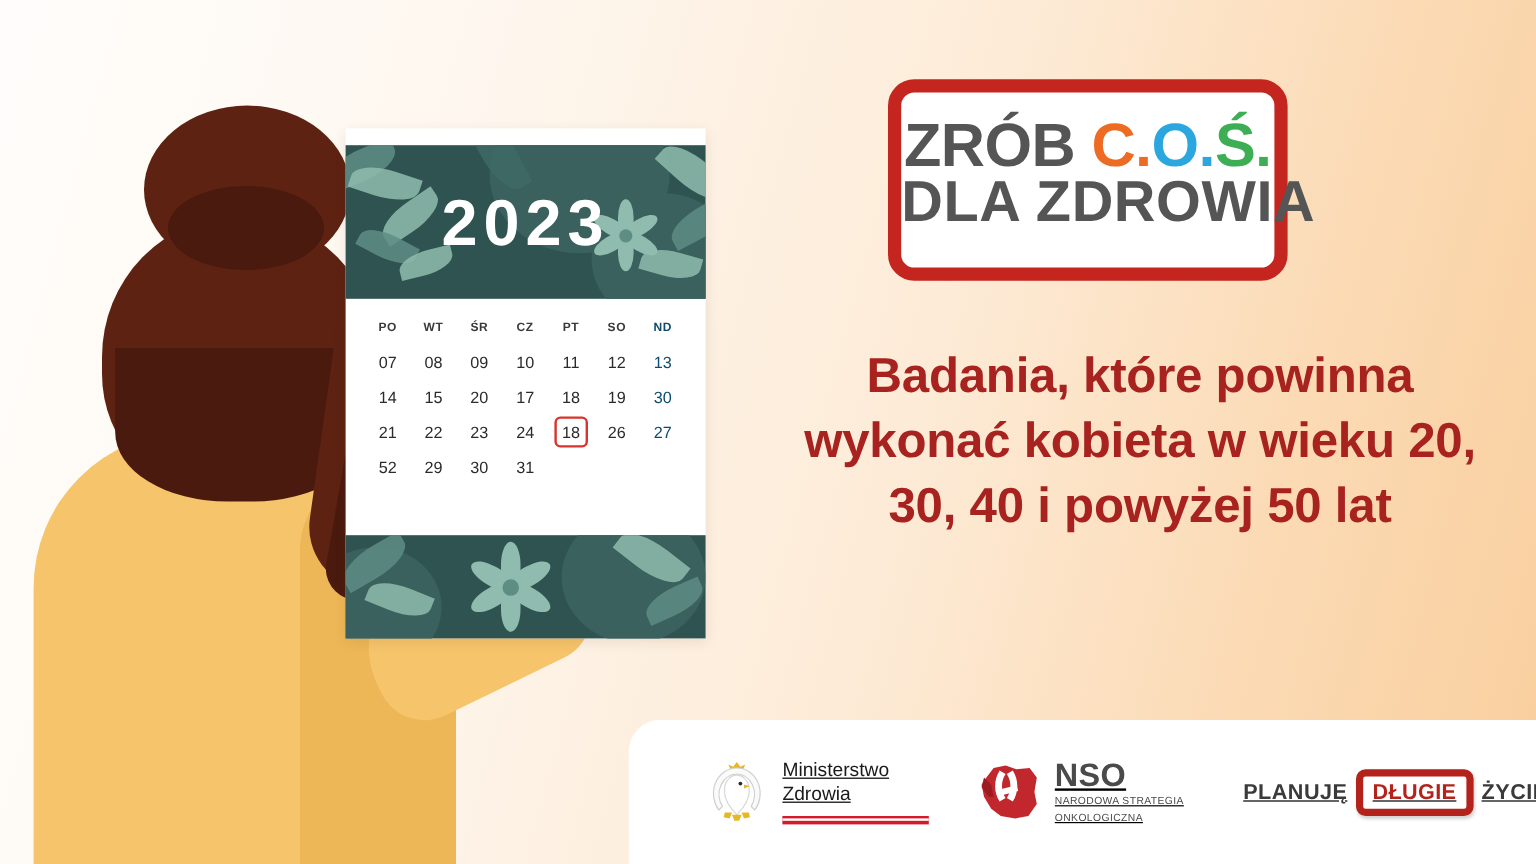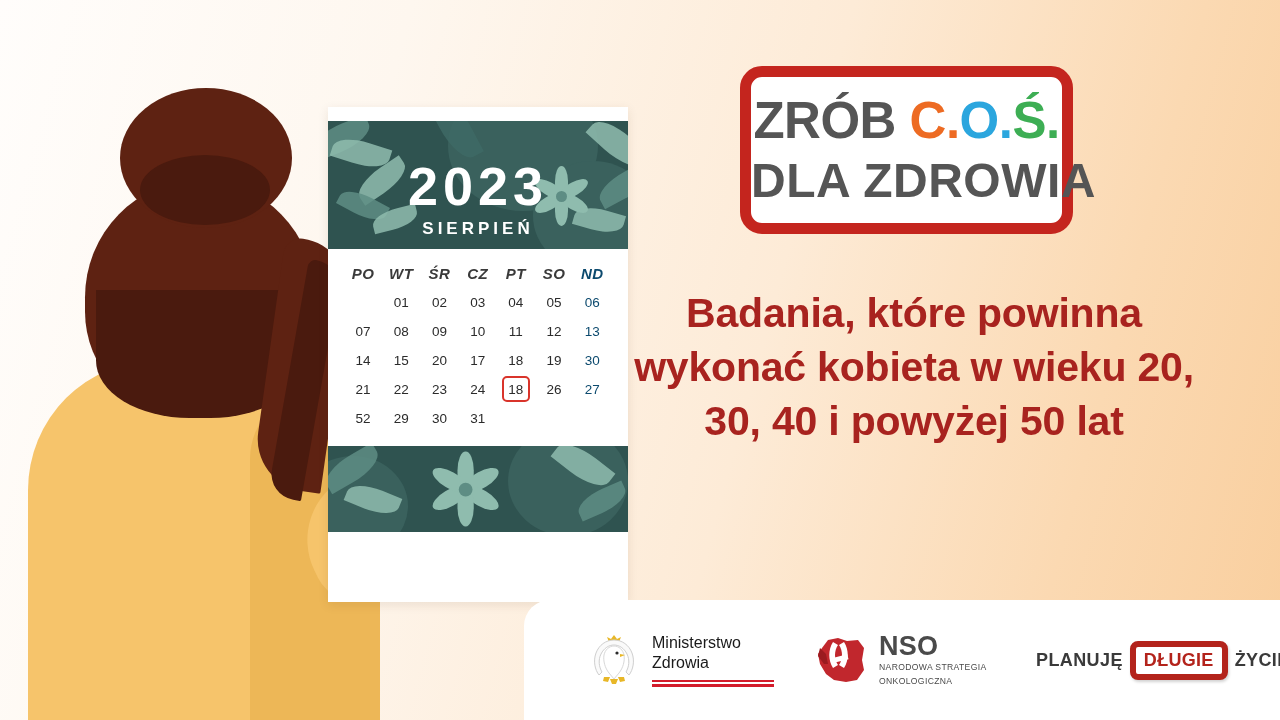--- a/index.html
+++ b/index.html
@@ -7,22 +7,22 @@
     width:1280px;height:720px;overflow:hidden;
     font-family:"Liberation Sans","DejaVu Sans",sans-serif;
   }
   #stage{
     position:relative;width:1280px;height:720px;overflow:hidden;
     background:linear-gradient(105deg,#FFFDFB 0%,#FEF7EF 28%,#FDEBD7 58%,#FBD9B2 82%,#F9CE9D 100%);
   }
 
   
   #calendar{
-    position:absolute;left:288px;top:107px;width:300px;height:495px;
-    background:#FFFFFF;box-shadow:0 3px 10px rgba(80,50,20,.10);margin-left:40px;
+    position:absolute;left:288px;top:107px;width:300px;height:425px;
+    background:#FFFFFF;box-shadow:0 3px 10px rgba(80,50,20,.10);
   }
   .cal-band{position:absolute;left:0;width:300px;overflow:hidden;background:#2F5350;}
   #cal-head{top:14px;height:128px;}
   #cal-foot{top:339px;height:86px;}
   .leaf{position:absolute;background:#8FBCAE;border-radius:60% 0 60% 0;opacity:.85;}
   .leaf.d{background:#5E8D84;}
   .leaf.f{background:#3E6A65;}
   .blob{position:absolute;background:#3A615D;border-radius:50%;}
   .flower{position:absolute;width:58px;height:58px;}
   .flower i{position:absolute;left:50%;top:50%;width:13px;height:30px;margin-left:-6.5px;margin-top:-30px;
@@ -36,21 +36,21 @@
   #cal-month{
     position:absolute;left:0;right:0;top:98px;text-align:center;color:#FFFFFF;
     font-size:17px;font-weight:700;letter-spacing:4px;
   }
   #cal-grid{position:absolute;left:16px;top:152px;width:268px;}
   .cal-row{display:flex;}
   .cal-cell{
     width:38.2px;height:29px;line-height:29px;text-align:center;
     font-size:13.5px;color:#2B2B2B;position:relative;
   }
-  .cal-head-cell{font-size:15px;font-weight:700;color:#3A3A3A;letter-spacing:.5px;font-style:italic;}
+  .cal-head-cell{font-size:10px;font-weight:700;color:#3A3A3A;letter-spacing:.5px;}
   .sun{color:#0c4a6e;}
   .marked{position:relative;}
   .marked::after{
     content:"";position:absolute;left:5px;top:1px;width:28px;height:26px;
     border:2px solid #D9342B;border-radius:5px;box-sizing:border-box;
   }
   #note{
     position:absolute;left:146px;top:395px;color:#C0392B;
     font-size:18px;font-weight:700;font-style:italic;letter-spacing:.4px;
     transform:rotate(-11deg);transform-origin:left bottom;white-space:nowrap;
@@ -105,38 +105,38 @@
   
   #logo{
     position:absolute;left:740px;top:66px;width:333px;height:168px;
     background:#FFFFFF;border:11px solid #C4251E;border-radius:22px;box-sizing:border-box;
   }
   #logo-line1{
     position:absolute;left:0;right:0;top:18px;text-align:center;white-space:nowrap;
     font-size:51px;font-weight:700;letter-spacing:-.5px;line-height:1;
   }
   #logo-line2{
-    position:absolute;left:0;right:0;top:80px;text-align:center;white-space:nowrap;
+    position:absolute;left:0;right:0;top:68px;text-align:center;white-space:nowrap;
     font-size:48px;font-weight:700;color:#555555;letter-spacing:.5px;line-height:1;
   }
   .zrob{color:#555555;}
   .c{color:#ED6B23;}.o{color:#2BA6DE;}.s{color:#3DAE54;}
 
   
   #headline{
-    position:absolute;left:604px;top:286px;width:620px;text-align:center;
+    position:absolute;left:640px;top:286px;width:620px;text-align:center;
     color:#A8231F;font-size:41px;font-weight:700;line-height:1.32;letter-spacing:-.2px;
   }
 
   
   #footer{
     position:absolute;left:524px;top:600px;width:756px;height:120px;
     background:#FFFFFF;border-radius:26px 0 0 0;
   }
-  .logo-slot{position:absolute;top:0;height:120px;display:flex;align-items:center;}
+  .logo-slot{position:absolute;top:0;height:120px;display:flex;align-items:center;text-decoration:underline;}
   #mz{left:62px;}
   #nso{left:290px;}
   #pdz{left:512px;}
 
   #mz-wrap{display:flex;align-items:center;gap:10px;}
   #eagle{position:relative;width:56px;height:62px;}
   #eagle svg{display:block;}
   #mz-text{position:relative;}
   #mz-text .l{font-size:16px;color:#1A1A1A;line-height:1.22;font-weight:400;}
   #mz-bar{margin-top:7px;width:122px;height:7px;background:#D31C2B;position:relative;}
@@ -199,43 +199,33 @@
       <div class="flower" style="left:204px;top:46px;">
         <i style="transform:rotate(0deg)"></i>
           <i style="transform:rotate(60deg)"></i>
           <i style="transform:rotate(120deg)"></i>
         <i style="transform:rotate(180deg)"></i>
           <i style="transform:rotate(240deg)"></i>
           <i style="transform:rotate(300deg)"></i>
         <b></b>
       </div>
       <div id="cal-year">2023</div>
-      <div id="cal-month">SIERPIEŃ</div>
     </div>
 
     <div id="cal-grid">
       <div class="cal-row" id="weekday-row">
           <div class="cal-cell cal-head-cell">PO</div>
           <div class="cal-cell cal-head-cell">WT</div>
           <div class="cal-cell cal-head-cell">ŚR</div>
           <div class="cal-cell cal-head-cell">CZ</div>
           <div class="cal-cell cal-head-cell">PT</div>
           <div class="cal-cell cal-head-cell">SO</div>
           <div class="cal-cell cal-head-cell sun">ND</div>
         </div>
       <div id="week-rows">
-          <div class="cal-row">
-            <div class="cal-cell"></div>
-            <div class="cal-cell">01</div>
-            <div class="cal-cell">02</div>
-            <div class="cal-cell">03</div>
-            <div class="cal-cell">04</div>
-            <div class="cal-cell">05</div>
-            <div class="cal-cell sun">06</div>
-          </div>
           <div class="cal-row">
             <div class="cal-cell">07</div>
             <div class="cal-cell">08</div>
             <div class="cal-cell">09</div>
             <div class="cal-cell">10</div>
             <div class="cal-cell">11</div>
             <div class="cal-cell">12</div>
             <div class="cal-cell sun">13</div>
           </div>
           <div class="cal-row">

